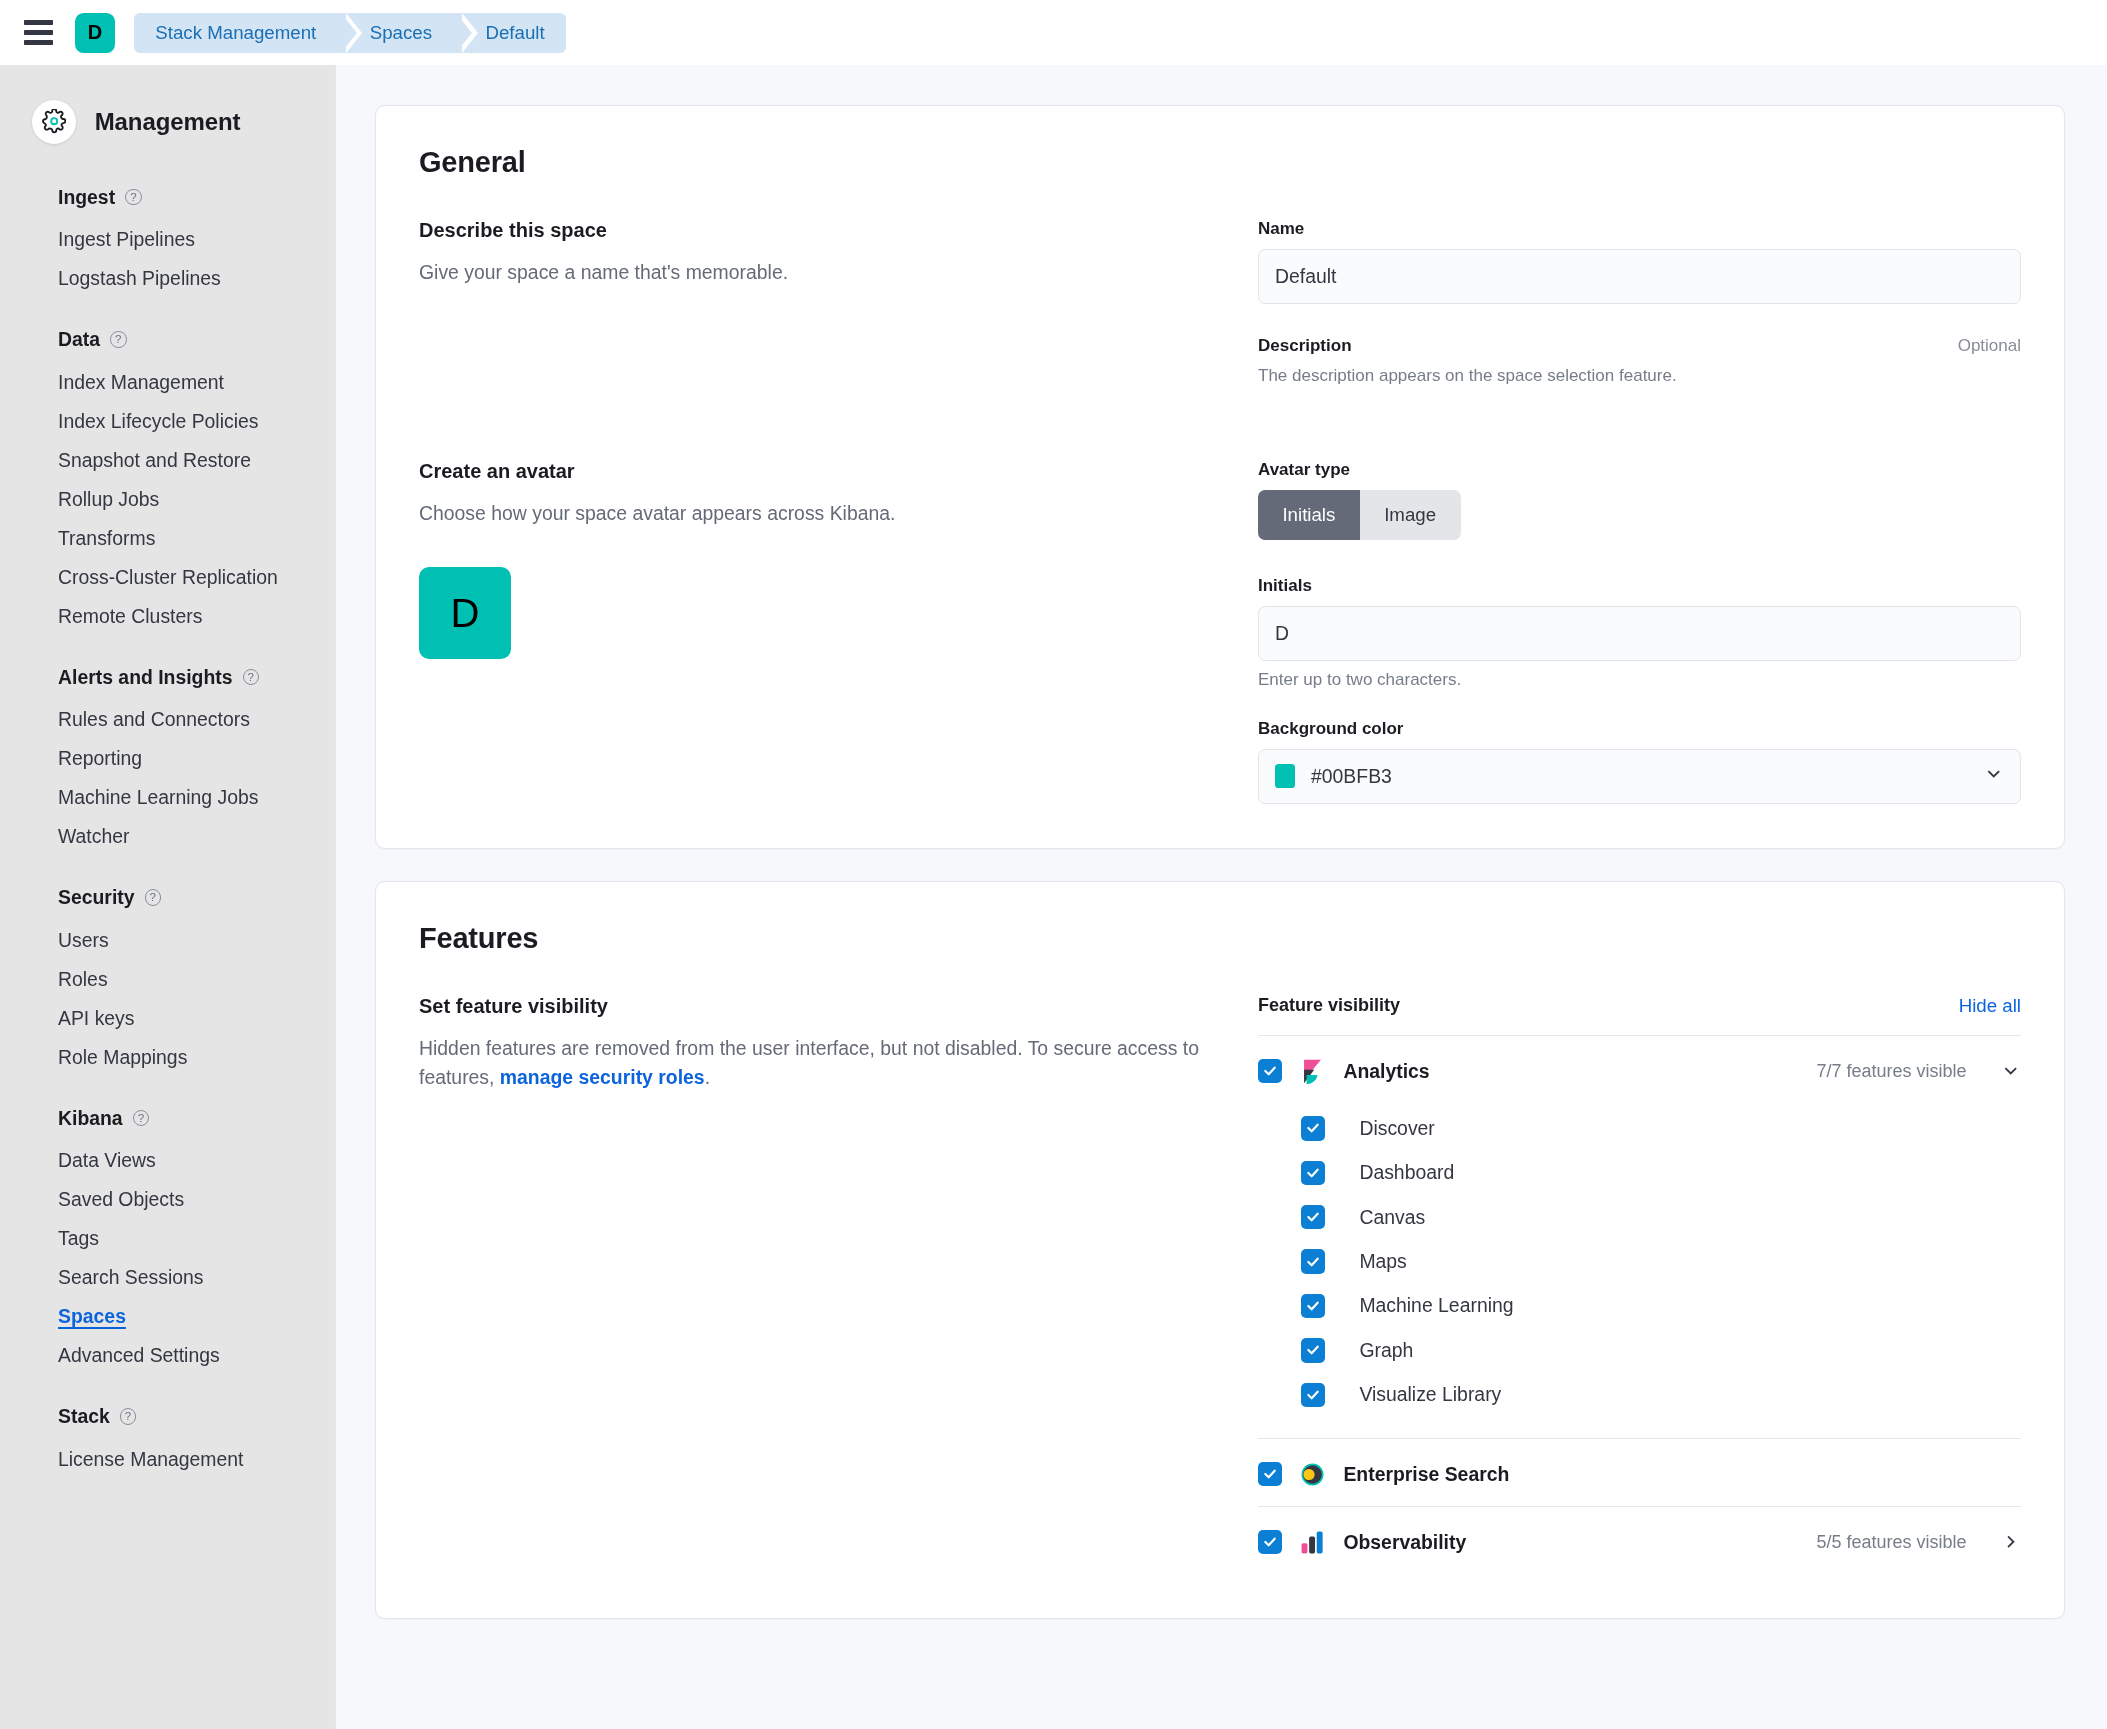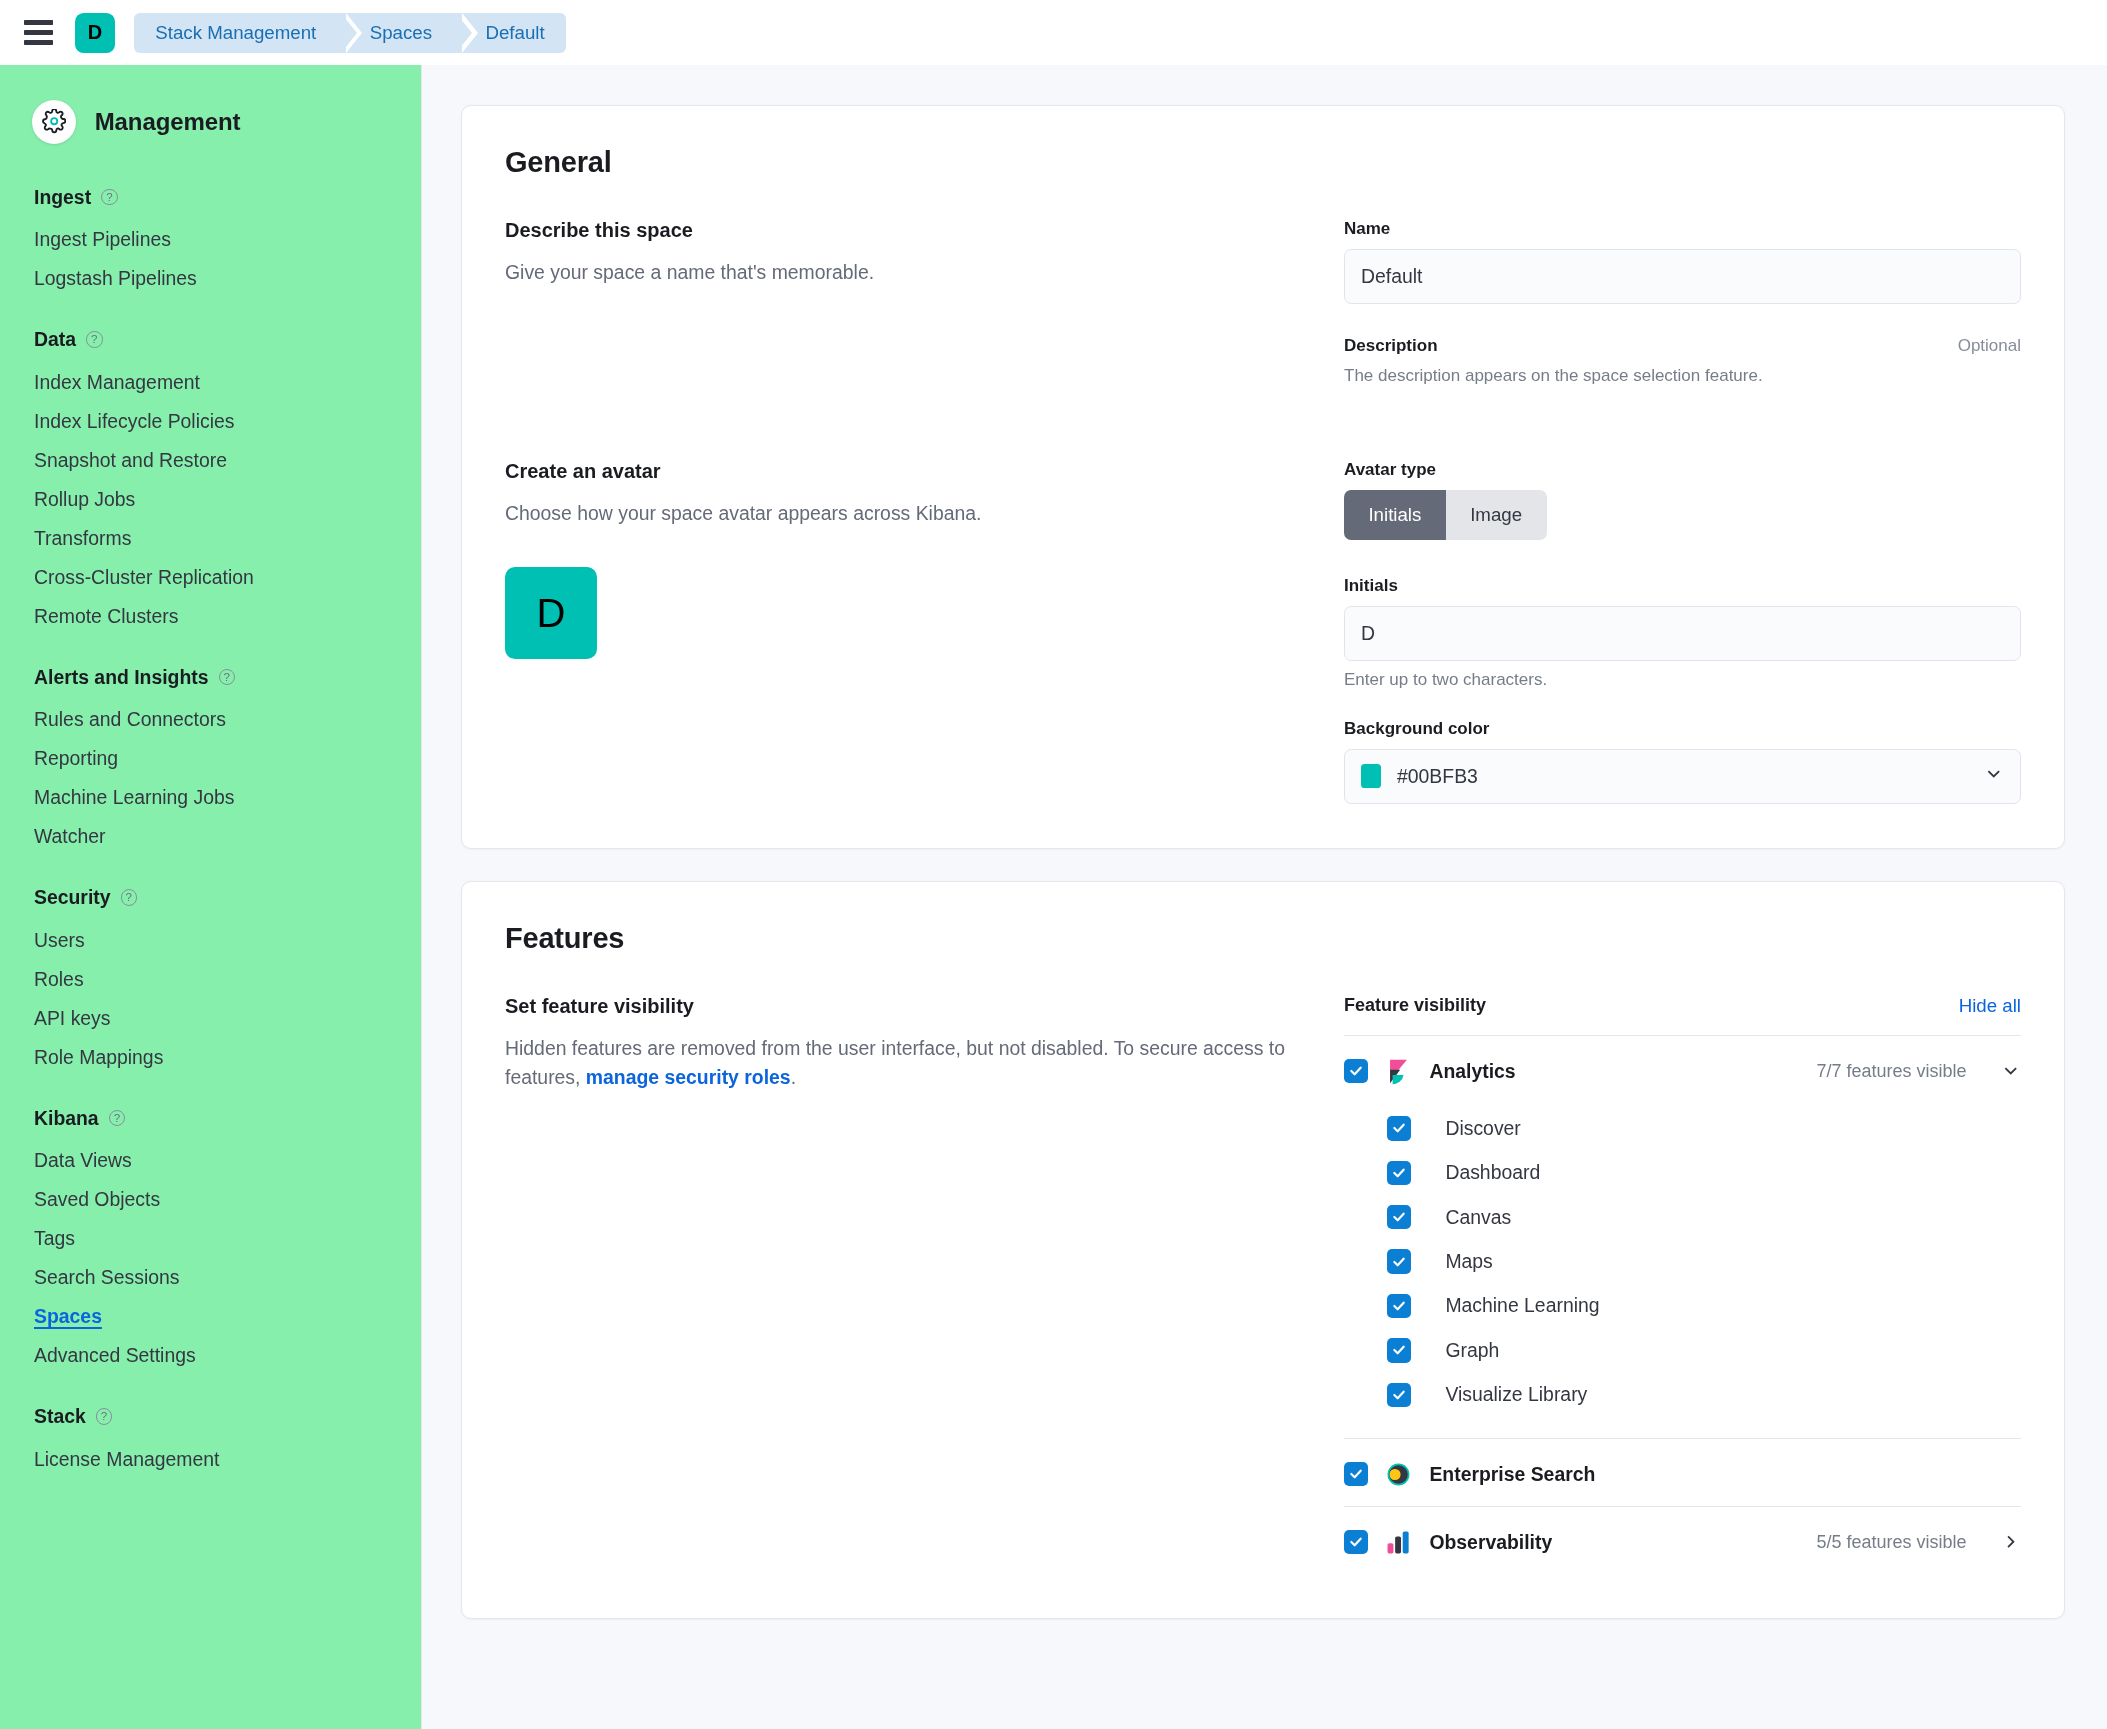--- a/index.html
+++ b/index.html
@@ -67,39 +67,39 @@
     border-top: 20px solid transparent;
     border-bottom: 20px solid transparent;
     border-left: 16px solid #ffffff;
   }
 
   
   .shell { display: flex; height: 1665px; }
 
   
   .sidebar {
-    width: 422px;
-    background: #86efac;
+    width: 336px;
+    background: #e5e5e5;
     border-right: 0.7px solid #E5E7EC;
     padding: 26px 0 0 0;
     flex-shrink: 0;
     overflow: hidden;
   }
   .side-head {
     display: flex; align-items: center; gap: 18.7px;
     padding: 8.6px 0 0 32px; margin-bottom: 42px;
   }
   .gear-circle {
     width: 44px; height: 44px; border-radius: 50%;
     background: #ffffff;
     box-shadow: 0 0.7px 2.9px rgba(0,0,0,.13);
     display: flex; align-items: center; justify-content: center;
   }
   .side-head h1 { font-size: 24px; font-weight: 700; color: #1a1c21; letter-spacing: -0.1px; }
-  .nav-group { margin-bottom: 30px; }
+  .nav-group { margin-bottom: 30px; padding-left: 24px; }
   .nav-title {
     display: flex; align-items: center; gap: 10px;
     padding: 0 0 11.5px 34px;
     font-size: 19.4px; font-weight: 700; color: #1a1c21;
   }
   .qmark {
     width: 16.5px; height: 16.5px; border-radius: 50%;
     border: 1.1px solid #87909E;
     color: #69707D; font-size: 11.5px; line-height: 14.3px;
     text-align: center; font-weight: 400; flex-shrink: 0;

